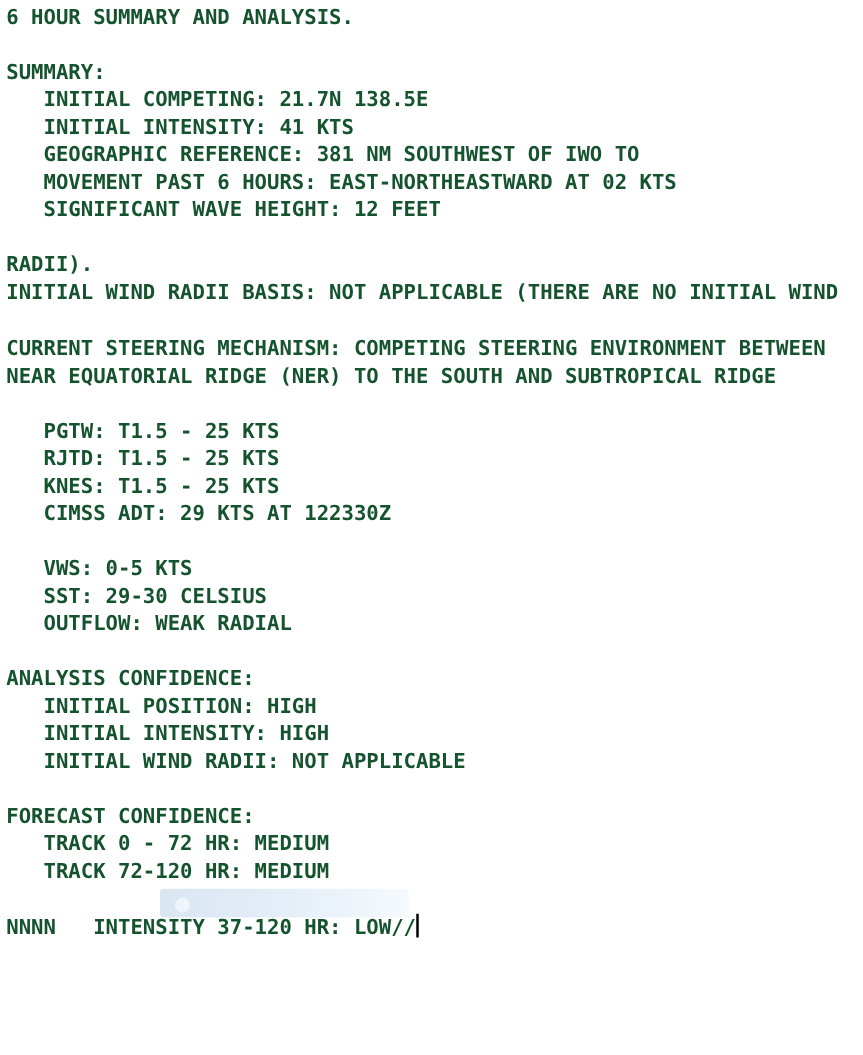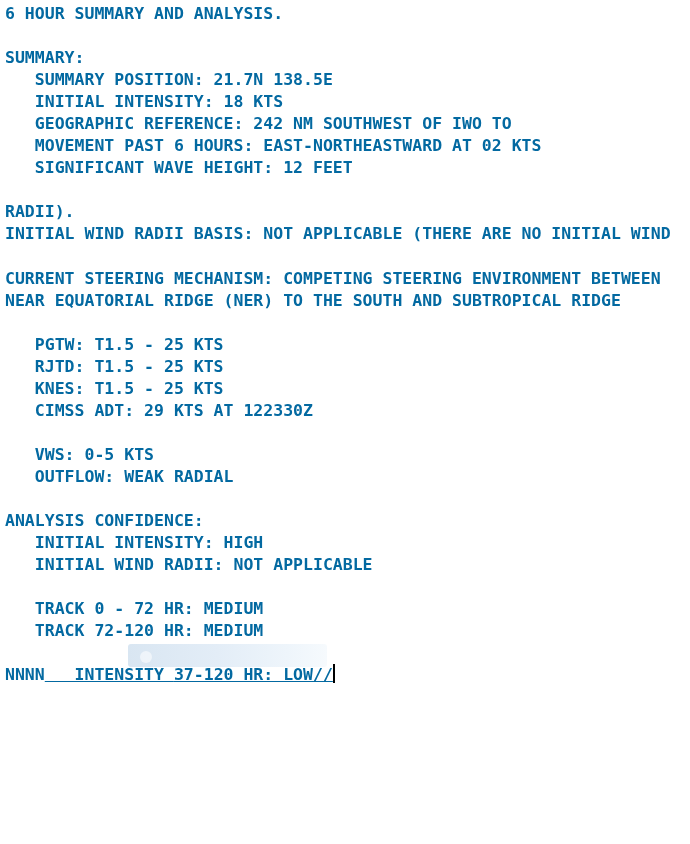--- a/index.html
+++ b/index.html
@@ -15,31 +15,30 @@
   .doc {
     position: relative;
     box-sizing: border-box;
     width: 690px;
     height: 844px;
     padding: 3px 0 0 5px;
     font-family: "DejaVu Sans Mono", monospace;
     font-weight: 700;
     font-size: 16.5px;
     line-height: 22.06px;
-    color: #0369a1;
+    color: #14532d;
   }
   .line {
     height: 22.06px;
     white-space: pre;
     position: relative;
   }
   .caret-line .seg {
     position: relative;
     z-index: 1;
-    text-decoration: underline;
   }
   .hl-rect {
     position: absolute;
     left: 123px;
     top: 2px;
     width: 199px;
     height: 23px;
     border-radius: 3px;
     background: linear-gradient(90deg, #d9e6f2 0%, #e3edf7 45%, #eef5fb 80%, #f6fafd 100%);
     z-index: 0;
@@ -65,44 +64,47 @@
     z-index: 1;
   }
 </style>
 </head>
 <body>
 
 <div class="doc">
   <div class="line">6 HOUR SUMMARY AND ANALYSIS.</div>
   <div class="line"></div>
   <div class="line">SUMMARY:</div>
-  <div class="line">   SUMMARY POSITION: 21.7N 138.5E</div>
-  <div class="line">   INITIAL INTENSITY: 18 KTS</div>
-  <div class="line">   GEOGRAPHIC REFERENCE: 242 NM SOUTHWEST OF IWO TO</div>
+  <div class="line">   INITIAL COMPETING: 21.7N 138.5E</div>
+  <div class="line">   INITIAL INTENSITY: 41 KTS</div>
+  <div class="line">   GEOGRAPHIC REFERENCE: 381 NM SOUTHWEST OF IWO TO</div>
   <div class="line">   MOVEMENT PAST 6 HOURS: EAST-NORTHEASTWARD AT 02 KTS</div>
   <div class="line">   SIGNIFICANT WAVE HEIGHT: 12 FEET</div>
   <div class="line"></div>
   <div class="line">RADII).</div>
   <div class="line">INITIAL WIND RADII BASIS: NOT APPLICABLE (THERE ARE NO INITIAL WIND</div>
   <div class="line"></div>
   <div class="line">CURRENT STEERING MECHANISM: COMPETING STEERING ENVIRONMENT BETWEEN</div>
   <div class="line">NEAR EQUATORIAL RIDGE (NER) TO THE SOUTH AND SUBTROPICAL RIDGE</div>
   <div class="line"></div>
   <div class="line">   PGTW: T1.5 - 25 KTS</div>
   <div class="line">   RJTD: T1.5 - 25 KTS</div>
   <div class="line">   KNES: T1.5 - 25 KTS</div>
   <div class="line">   CIMSS ADT: 29 KTS AT 122330Z</div>
   <div class="line"></div>
   <div class="line">   VWS: 0-5 KTS</div>
+  <div class="line">   SST: 29-30 CELSIUS</div>
   <div class="line">   OUTFLOW: WEAK RADIAL</div>
   <div class="line"></div>
   <div class="line">ANALYSIS CONFIDENCE:</div>
+  <div class="line">   INITIAL POSITION: HIGH</div>
   <div class="line">   INITIAL INTENSITY: HIGH</div>
   <div class="line">   INITIAL WIND RADII: NOT APPLICABLE</div>
   <div class="line"></div>
+  <div class="line">FORECAST CONFIDENCE:</div>
   <div class="line">   TRACK 0 - 72 HR: MEDIUM</div>
   <div class="line">   TRACK 72-120 HR: MEDIUM</div>
 
   <div class="line caret-line">
     <div class="hl-rect"></div><span class="seg">   INTENSITY </span><span class="seg">37-120 HR: LOW//</span><span class="caret"></span>
   </div>
 
   <div class="line">NNNN</div>
 </div>
 

